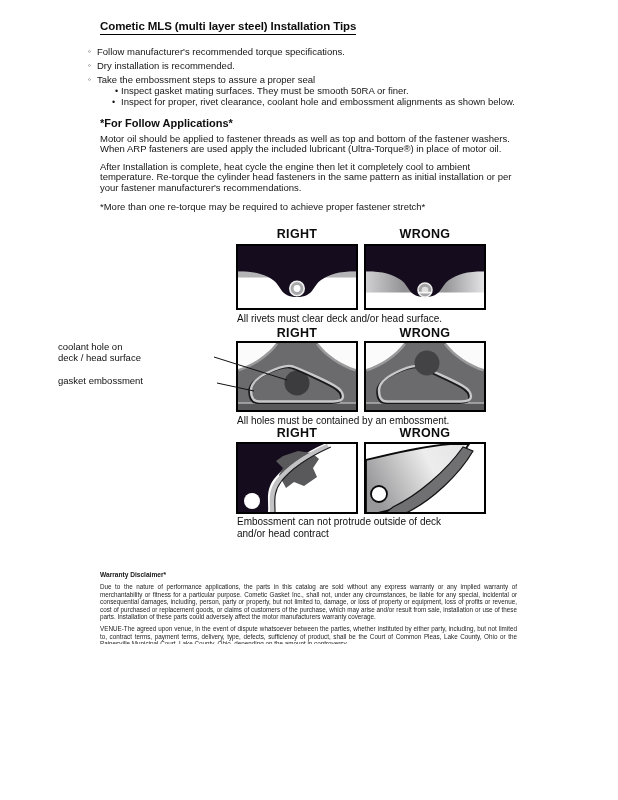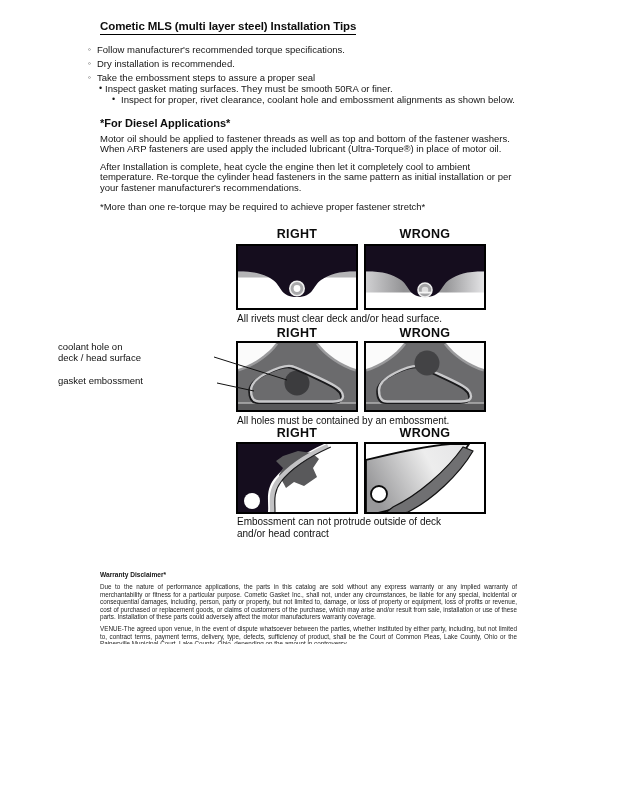--- a/index.html
+++ b/index.html
@@ -5,21 +5,21 @@
   html,body{margin:0;padding:0;background:#fff;}
   .page{
     position:relative;width:618px;height:644px;background:#ffffff;
     font-family:"Liberation Sans",sans-serif;color:#131313;overflow:hidden;
   }
   .abs{position:absolute;}
   .title{
     left:100px;top:20px;font-size:11.5px;font-weight:700;letter-spacing:-0.1px;
     border-bottom:1.6px solid #000;padding-bottom:2px;color:#0d0d0d;
   }
-  .bullet-row{font-size:9.5px;line-height:13px;white-space:nowrap;color:#151515;}
+  .bullet-row{font-size:9.5px;line-height:18px;white-space:nowrap;color:#151515;}
   .bullet-row .mk{display:inline-block;width:9px;font-size:8px;vertical-align:top;}
   .sub-row .mk{font-size:9px;}
   .h2{font-size:11px;font-weight:700;color:#0d0d0d;}
   .body-p{font-size:9.5px;line-height:10.4px;color:#151515;}
   .dlabel{width:122px;text-align:center;font-size:12.5px;font-weight:700;letter-spacing:0.3px;color:#0c0c0c;}
   .dbox{width:118px;border:2px solid #000;background:#fff;font-size:0;line-height:0;}
   .cap{font-size:10px;line-height:12px;color:#101010;}
   .side-label{width:155px;font-size:9.5px;line-height:11px;color:#101010;}
   .warranty{width:417px;}
   .warranty .wh{font-size:6.6px;font-weight:700;margin:0 0 5px 0;color:#151515;}
@@ -31,24 +31,24 @@
 </head>
 <body>
 
 <div class="page">
 
   <div class="abs title">Cometic MLS (multi layer steel) Installation Tips</div>
 
   <div class="abs bullet-row" style="left:88px;top:43px;"><span class="mk">◦</span><span>Follow manufacturer's recommended torque specifications.</span></div>
   <div class="abs bullet-row" style="left:88px;top:57px;"><span class="mk">◦</span><span>Dry installation is recommended.</span></div>
   <div class="abs bullet-row" style="left:88px;top:71px;"><span class="mk">◦</span><span>Take the embossment steps to assure a proper seal</span></div>
-  <div class="abs bullet-row sub-row" style="left:96px;top:82px;text-align:center;"><span class="mk">•</span><span>Inspect gasket mating surfaces.  They must be smooth 50RA or finer.</span></div>
+  <div class="abs bullet-row sub-row" style="left:112px;top:82px;text-align:center;"><span class="mk">•</span><span>Inspect gasket mating surfaces.  They must be smooth 50RA or finer.</span></div>
   <div class="abs bullet-row sub-row" style="left:112px;top:93px;"><span class="mk">•</span><span>Inspect for proper, rivet clearance, coolant hole and embossment alignments as shown below.</span></div>
 
-  <div class="abs h2" style="left:100px;top:117px;">*For Diesel Applications*</div>
+  <div class="abs h2" style="left:100px;top:117px;">*For Follow Applications*</div>
   <div class="abs body-p" style="left:100px;top:134px;width:412px;">Motor oil should be applied to fastener threads as well as top and bottom of the fastener washers. When ARP fasteners are used apply the included lubricant (Ultra-Torque®) in place of motor oil.</div>
   <div class="abs body-p" style="left:100px;top:162px;width:412px;">After Installation is complete, heat cycle the engine then let it completely cool to ambient temperature. Re-torque the cylinder head fasteners in the same pattern as initial installation or per your fastener manufacturer's recommendations.</div>
   <div class="abs body-p" style="left:100px;top:202px;width:412px;">*More than one re-torque may be required to achieve proper fastener stretch*</div>
 
   <div class="abs dlabel" style="left:236px;top:227px;">RIGHT</div>
   <div class="abs dlabel" style="left:364px;top:227px;">WRONG</div>
 
   <div class="abs dbox" style="left:236px;top:244px;height:62px;">
     <svg width="118" height="62" viewBox="0 0 118 62">
       <rect x="0" y="0" width="118" height="62" fill="#ffffff"></rect>

